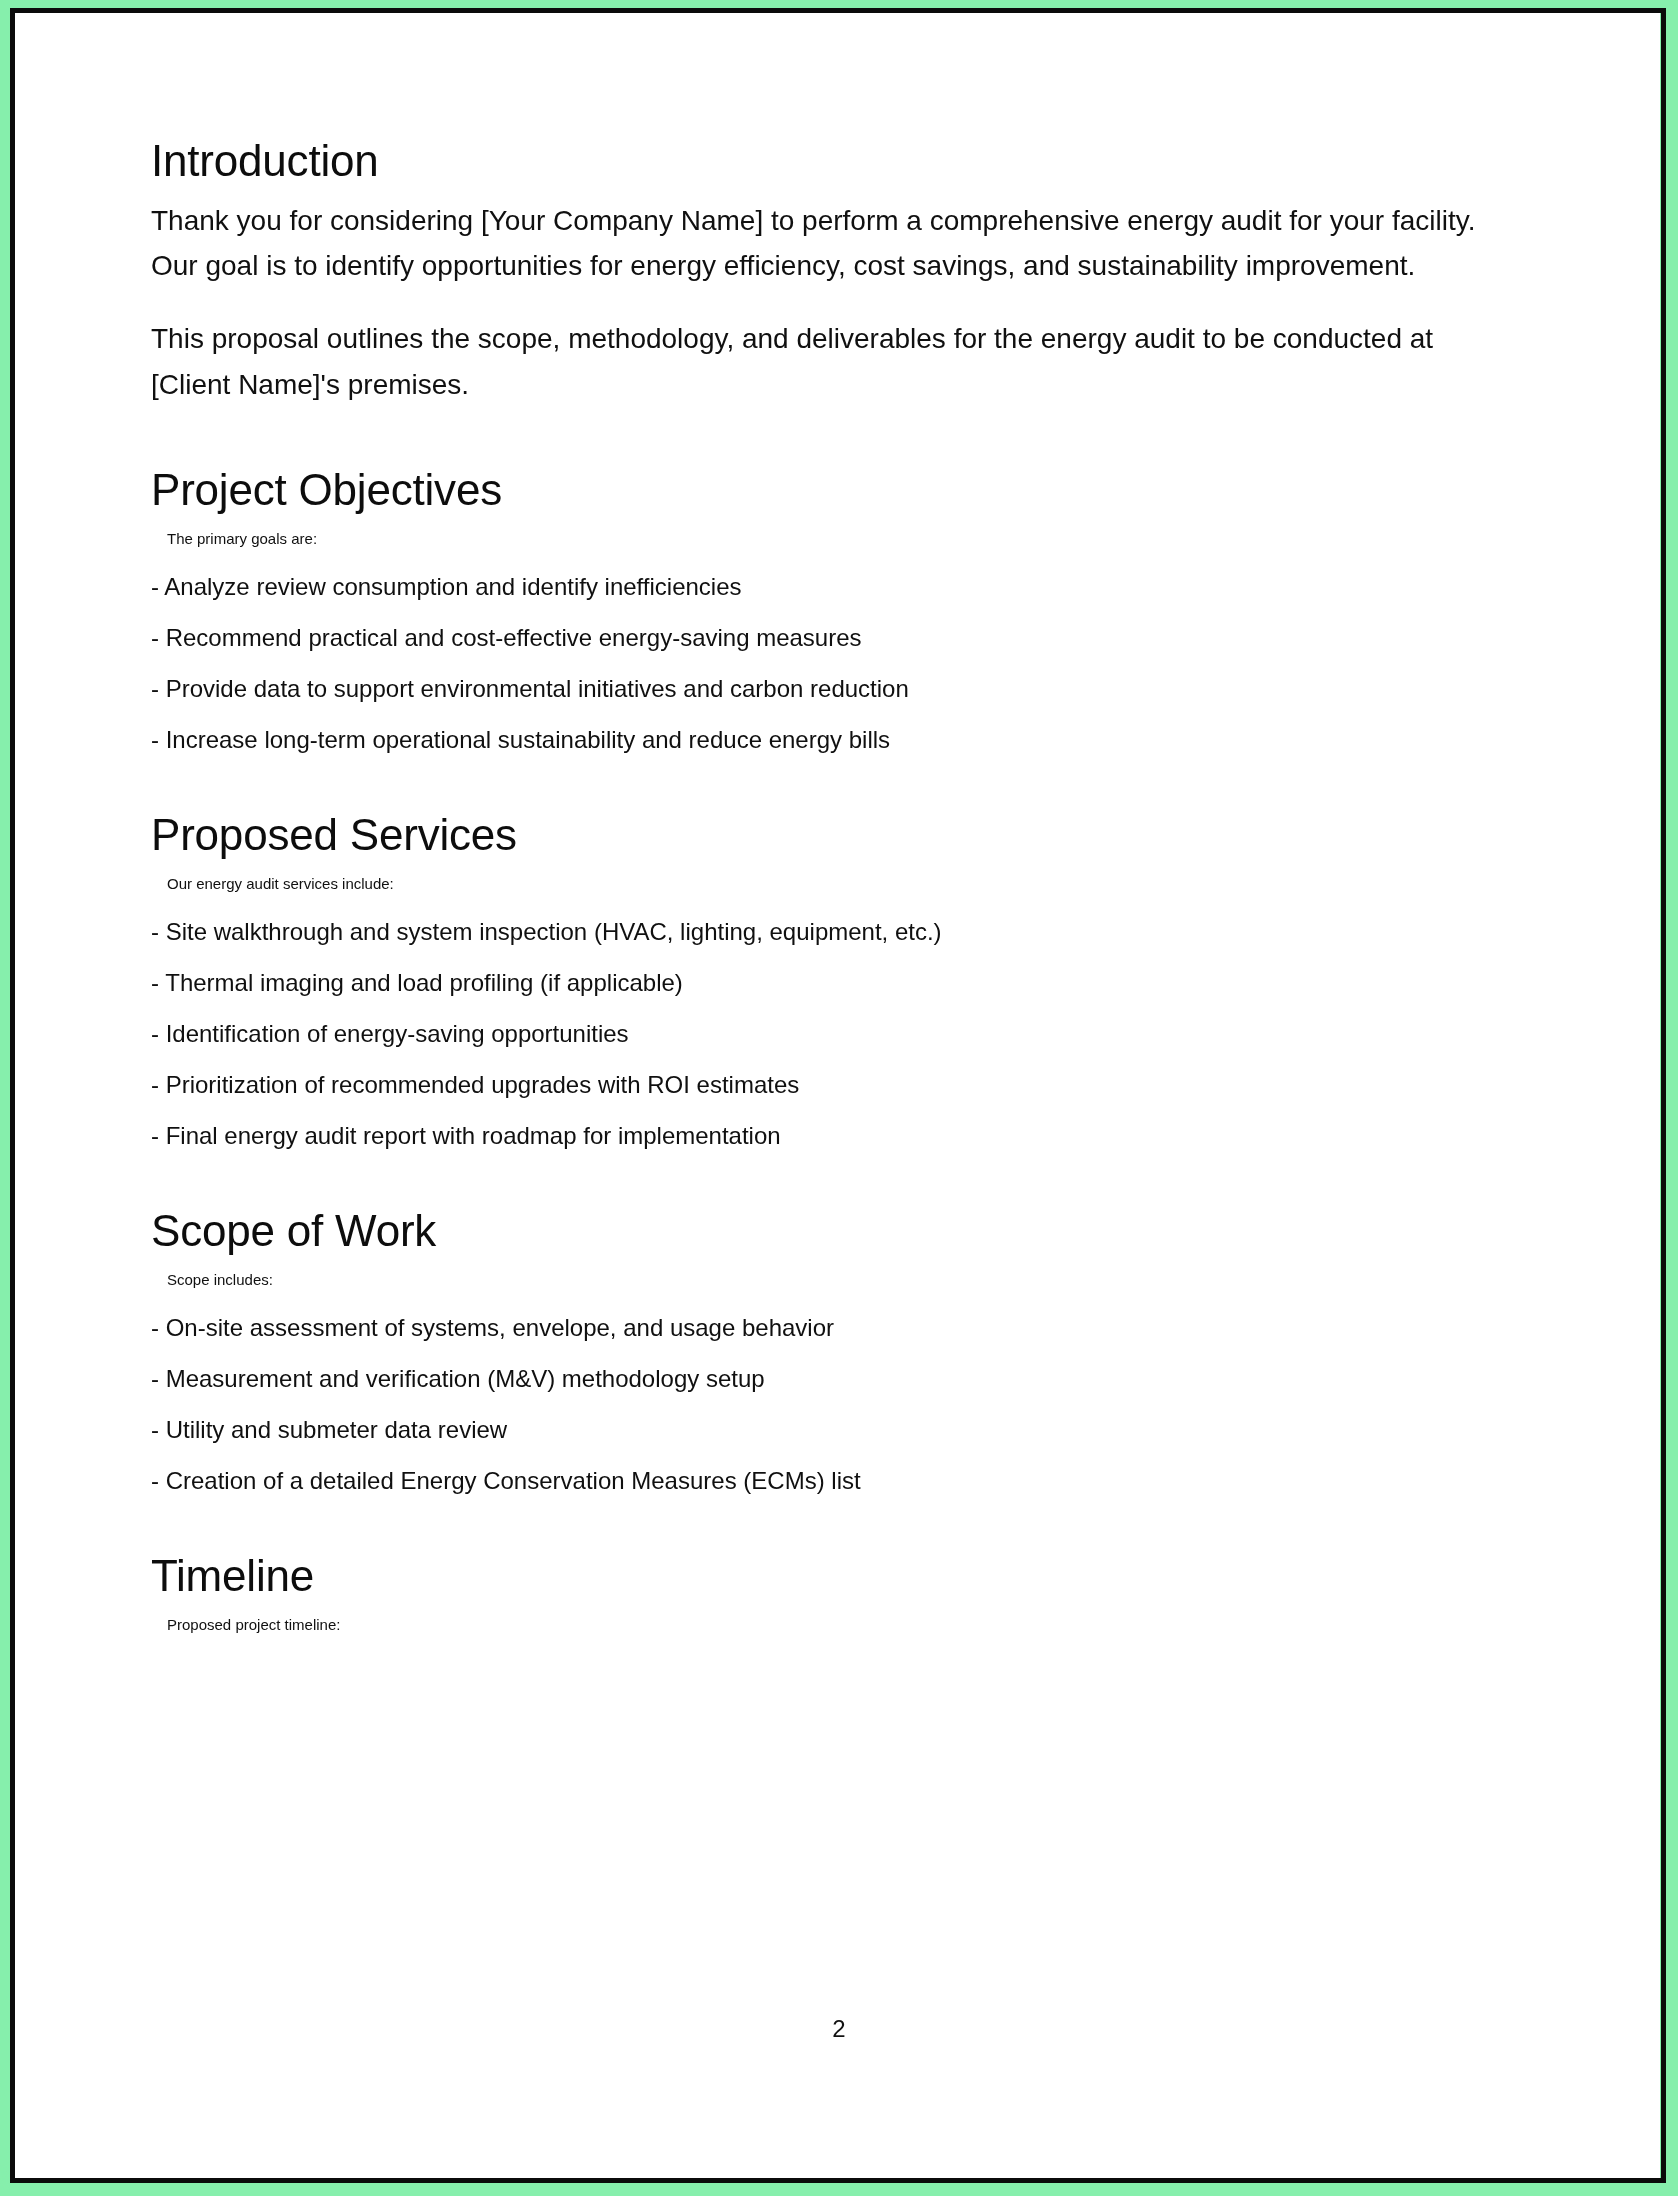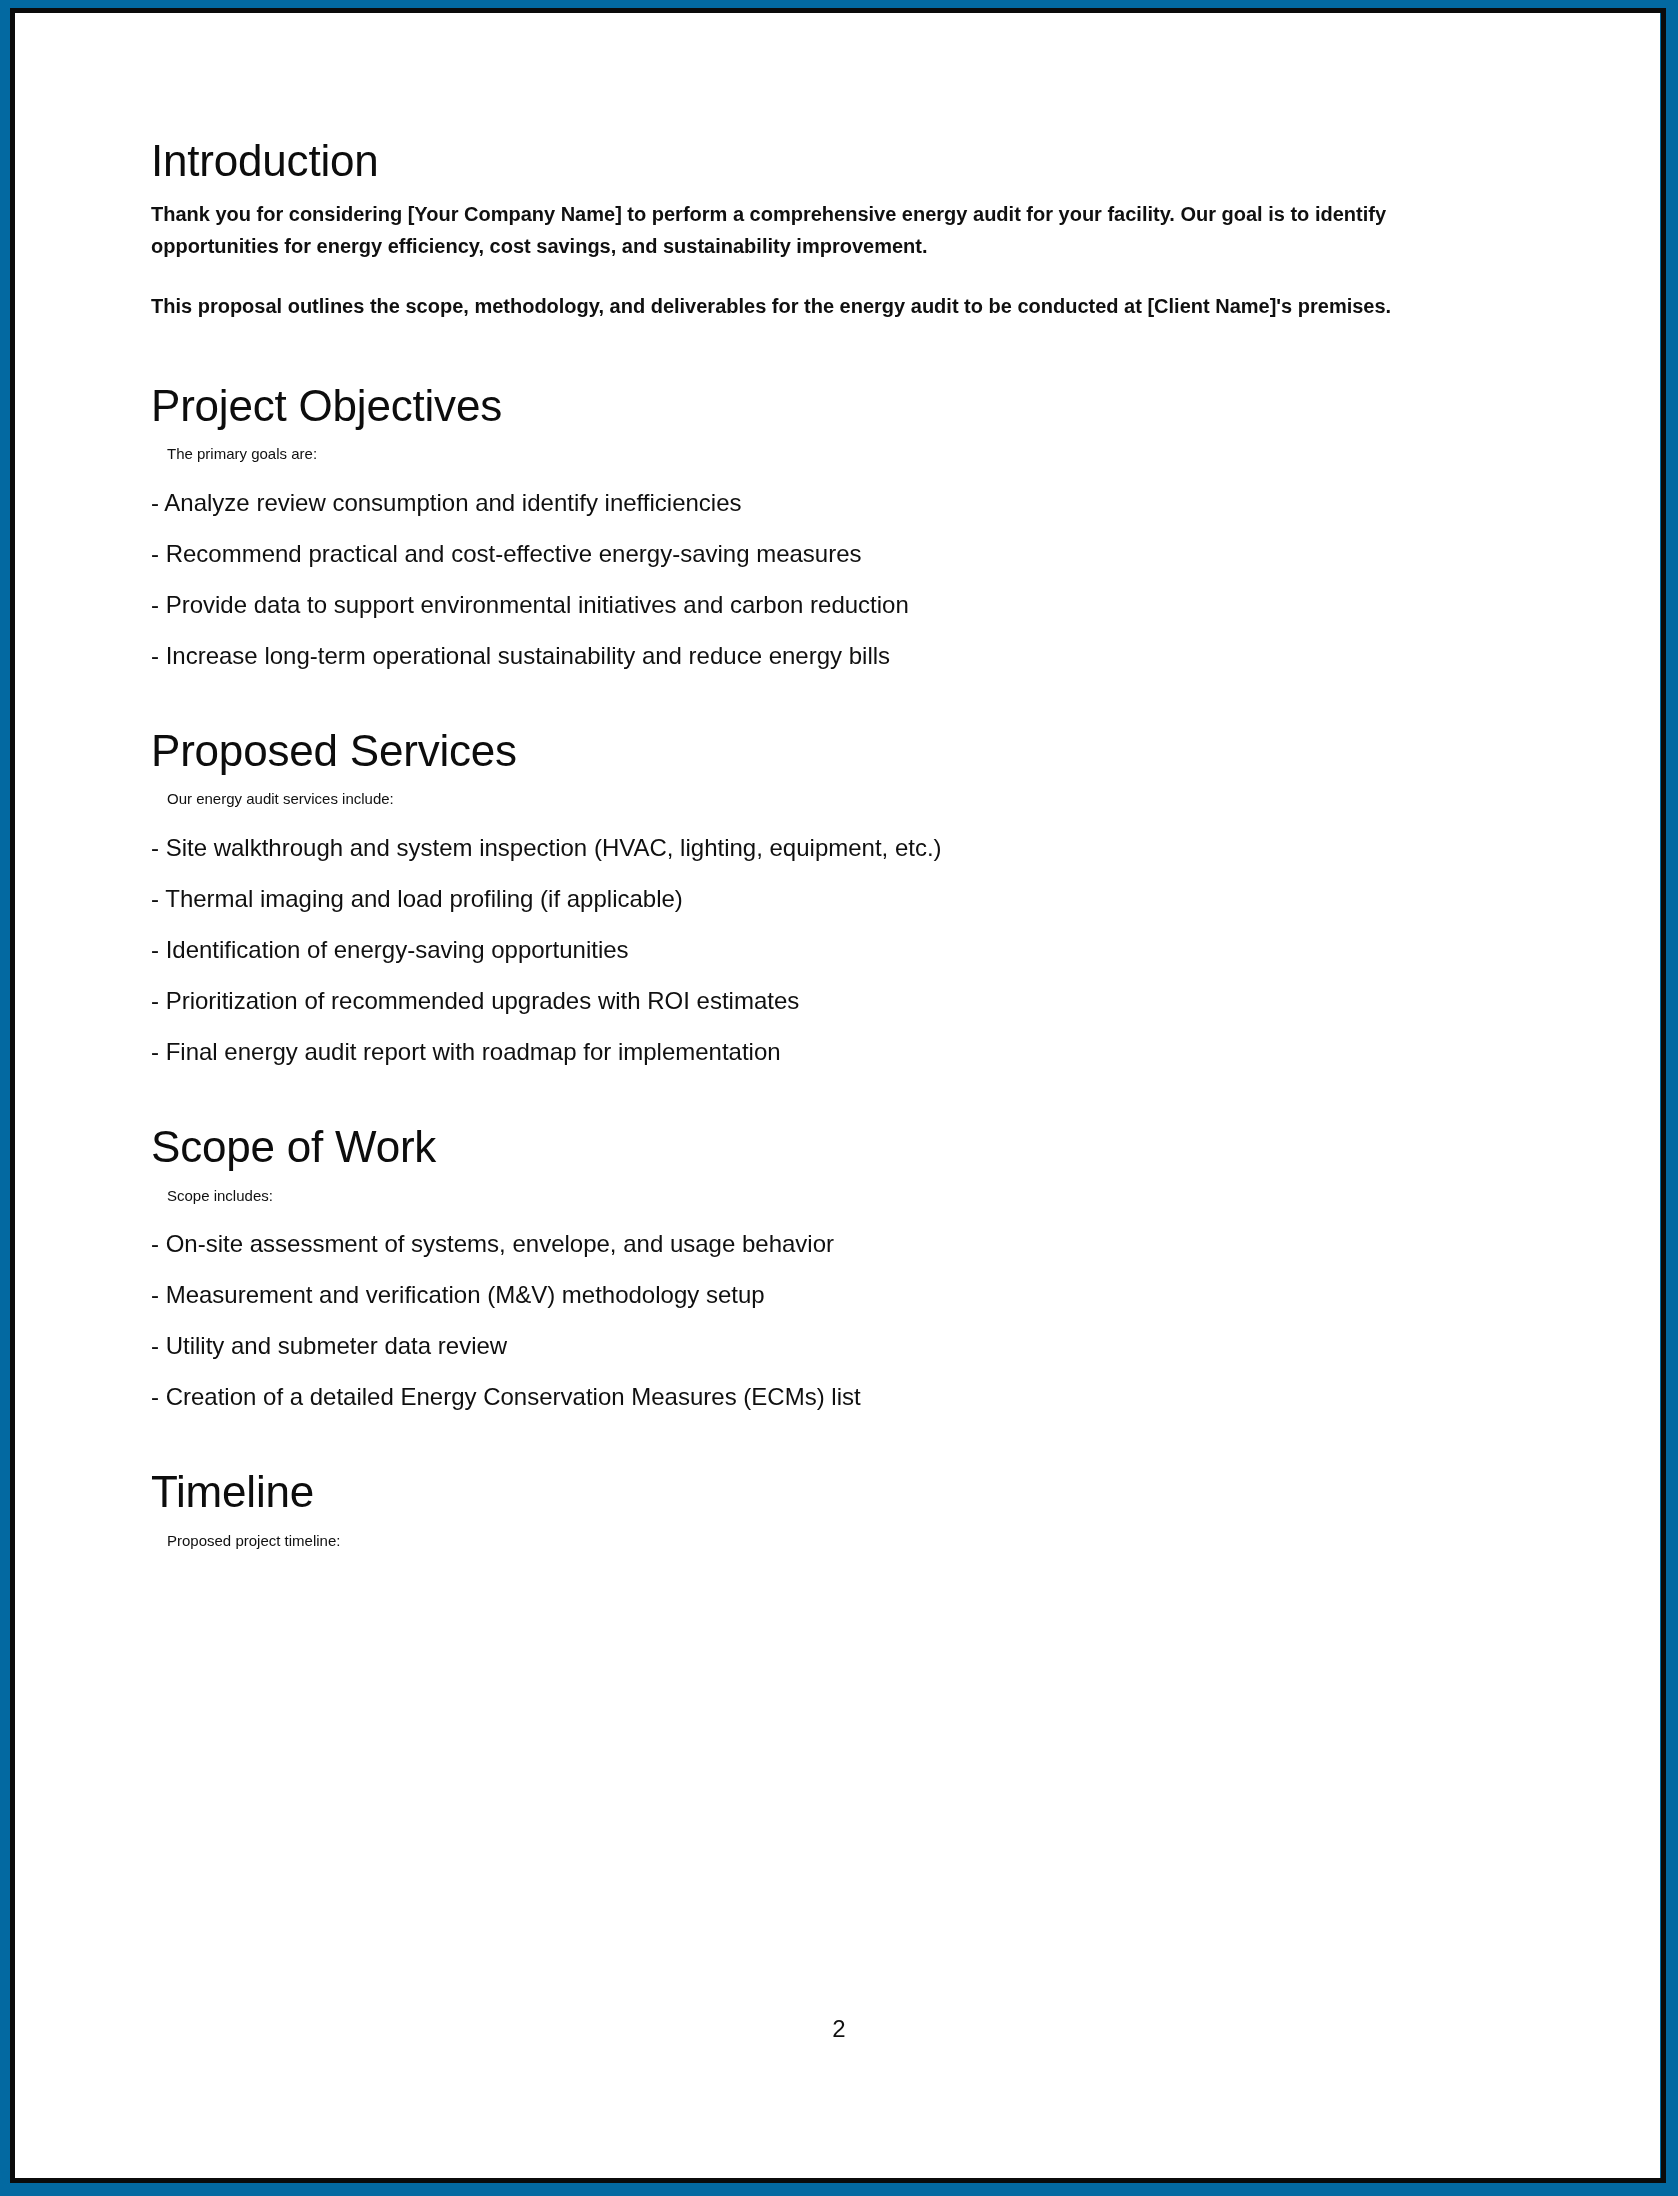--- a/index.html
+++ b/index.html
@@ -6,21 +6,21 @@
   html, body {
     margin: 0;
     padding: 0;
     background: #ffffff;
   }
 
   .page-canvas {
     position: relative;
     width: 1678px;
     height: 2196px;
-    background: #0369a1;
+    background: #86efac;
     box-sizing: border-box;
     overflow: hidden;
   }
 
   
   .page-frame {
     position: absolute;
     left: 9.7px;
     top: 8px;
     width: 1656px;
@@ -60,22 +60,22 @@
 
   .heading-block {
     margin: 0 0 12.3px 0;
   }
 
   .heading-block.spaced-above {
     margin-top: 58px;
   }
 
   p.body-text {
-    font-size: 20px;
-    font-weight: 700;
+    font-size: 28px;
+    font-weight: 400;
     line-height: 1.62;
     margin: 0;
     color: #101010;
   }
 
   p.body-text + p.body-text {
     margin-top: 28px;
   }
 
   .intro-para-block {

